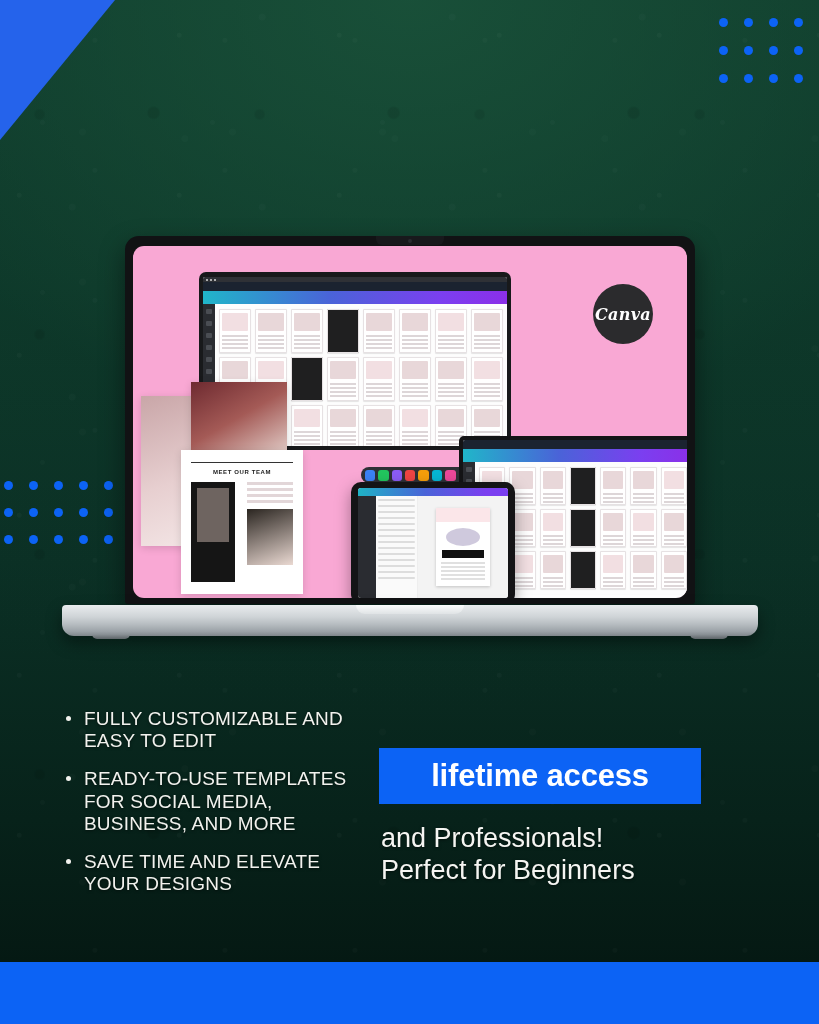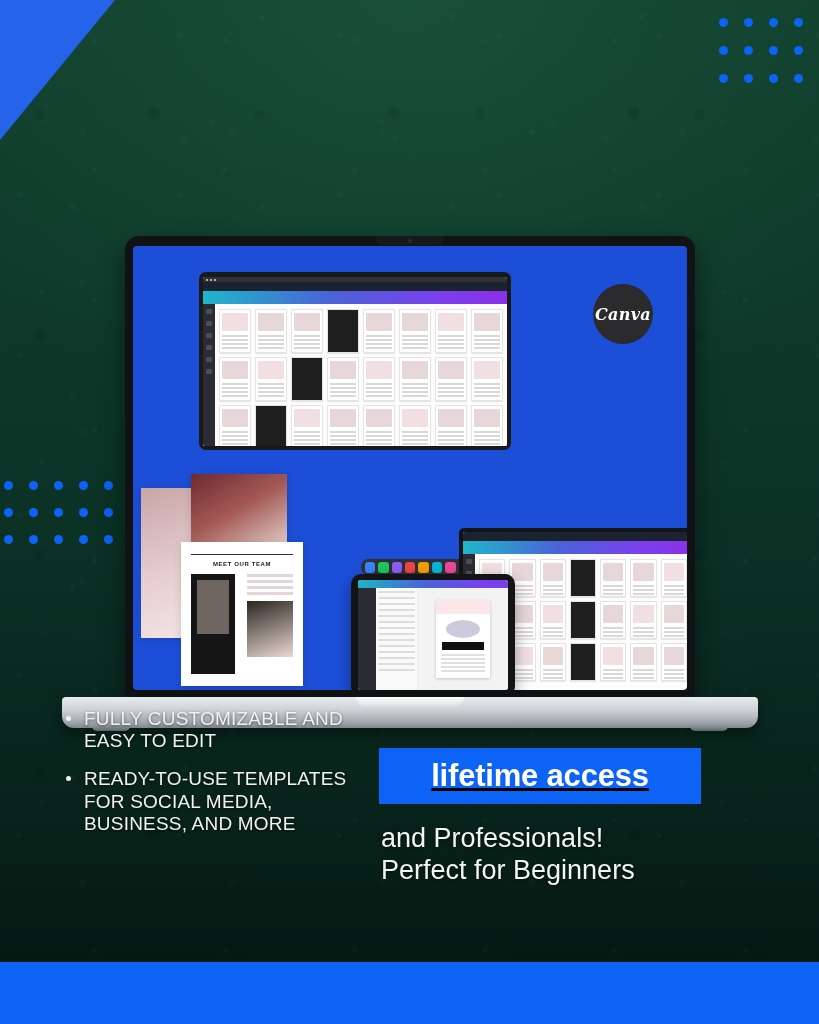--- a/index.html
+++ b/index.html
@@ -94,23 +94,23 @@
     width: 68px; height: 9px;
     background: #18191c;
     border-radius: 0 0 6px 6px;
   }
   .notch::after{
     content:""; position:absolute; left:50%; top:3px; transform:translateX(-50%);
     width:4px; height:4px; border-radius:50%; background:#2a2c30;
   }
   .screen {
     position: relative;
-    width: 100%; height: 444px;
-    background: #1d4ed8;
-    border-radius: 4px;
+    width: 100%; height: 352px;
+    background: #f9a8d4;
+    border-radius: 11px;
     overflow: hidden;
   }
   .laptop-base {
     width: 696px; height: 31px;
     margin-top: 1px;
     border-radius: 4px 4px 12px 12px;
     background: linear-gradient(180deg,#e9ecee 0%, #cfd4d7 38%, #b7bdc1 62%, #9aa1a6 86%, #7f868b 100%);
     position: relative;
     box-shadow: 0 7px 16px rgba(0,0,0,0.40);
   }
@@ -241,21 +241,21 @@
     position: absolute; left: 4px; top: 8px;
     width: 5px; height: 5px; border-radius: 50%;
     background: #f2f2ee;
   }
 
   
   .badge {
     position:absolute; left:379px; top:748px;
     width: 322px; height: 56px;
     background: var(--blue, #0c63f5);
-    display:flex; align-items:center; justify-content:center;text-decoration:underline;
+    display:flex; align-items:center; justify-content:center;
   }
   .badge span {
     color:#fff; font-size:31px; font-weight:700; letter-spacing:-0.2px;
   }
   .subtext {
     position:absolute; left:381px; top:823px; width:340px;
     color:#f5f5f2; font-size:27px; line-height:1.17; font-weight:400;
     text-shadow:0 1px 3px rgba(0,0,0,0.5);
   }
 
@@ -692,20 +692,21 @@
     </div>
     <div class="laptop-base">
       <div class="foot left"></div>
       <div class="foot right"></div>
     </div>
   </div>
 
   <ul class="bullets">
     <li>Fully customizable and easy to edit</li>
     <li>Ready-to-use templates for social media, business, and more</li>
+    <li>Save time and elevate your designs</li>
   </ul>
 
   <div class="badge">
     <span>lifetime access</span>
   </div>
 
   <div class="subtext">
     <div>and Professionals!</div>
     <div>Perfect for Beginners</div>
   </div>

